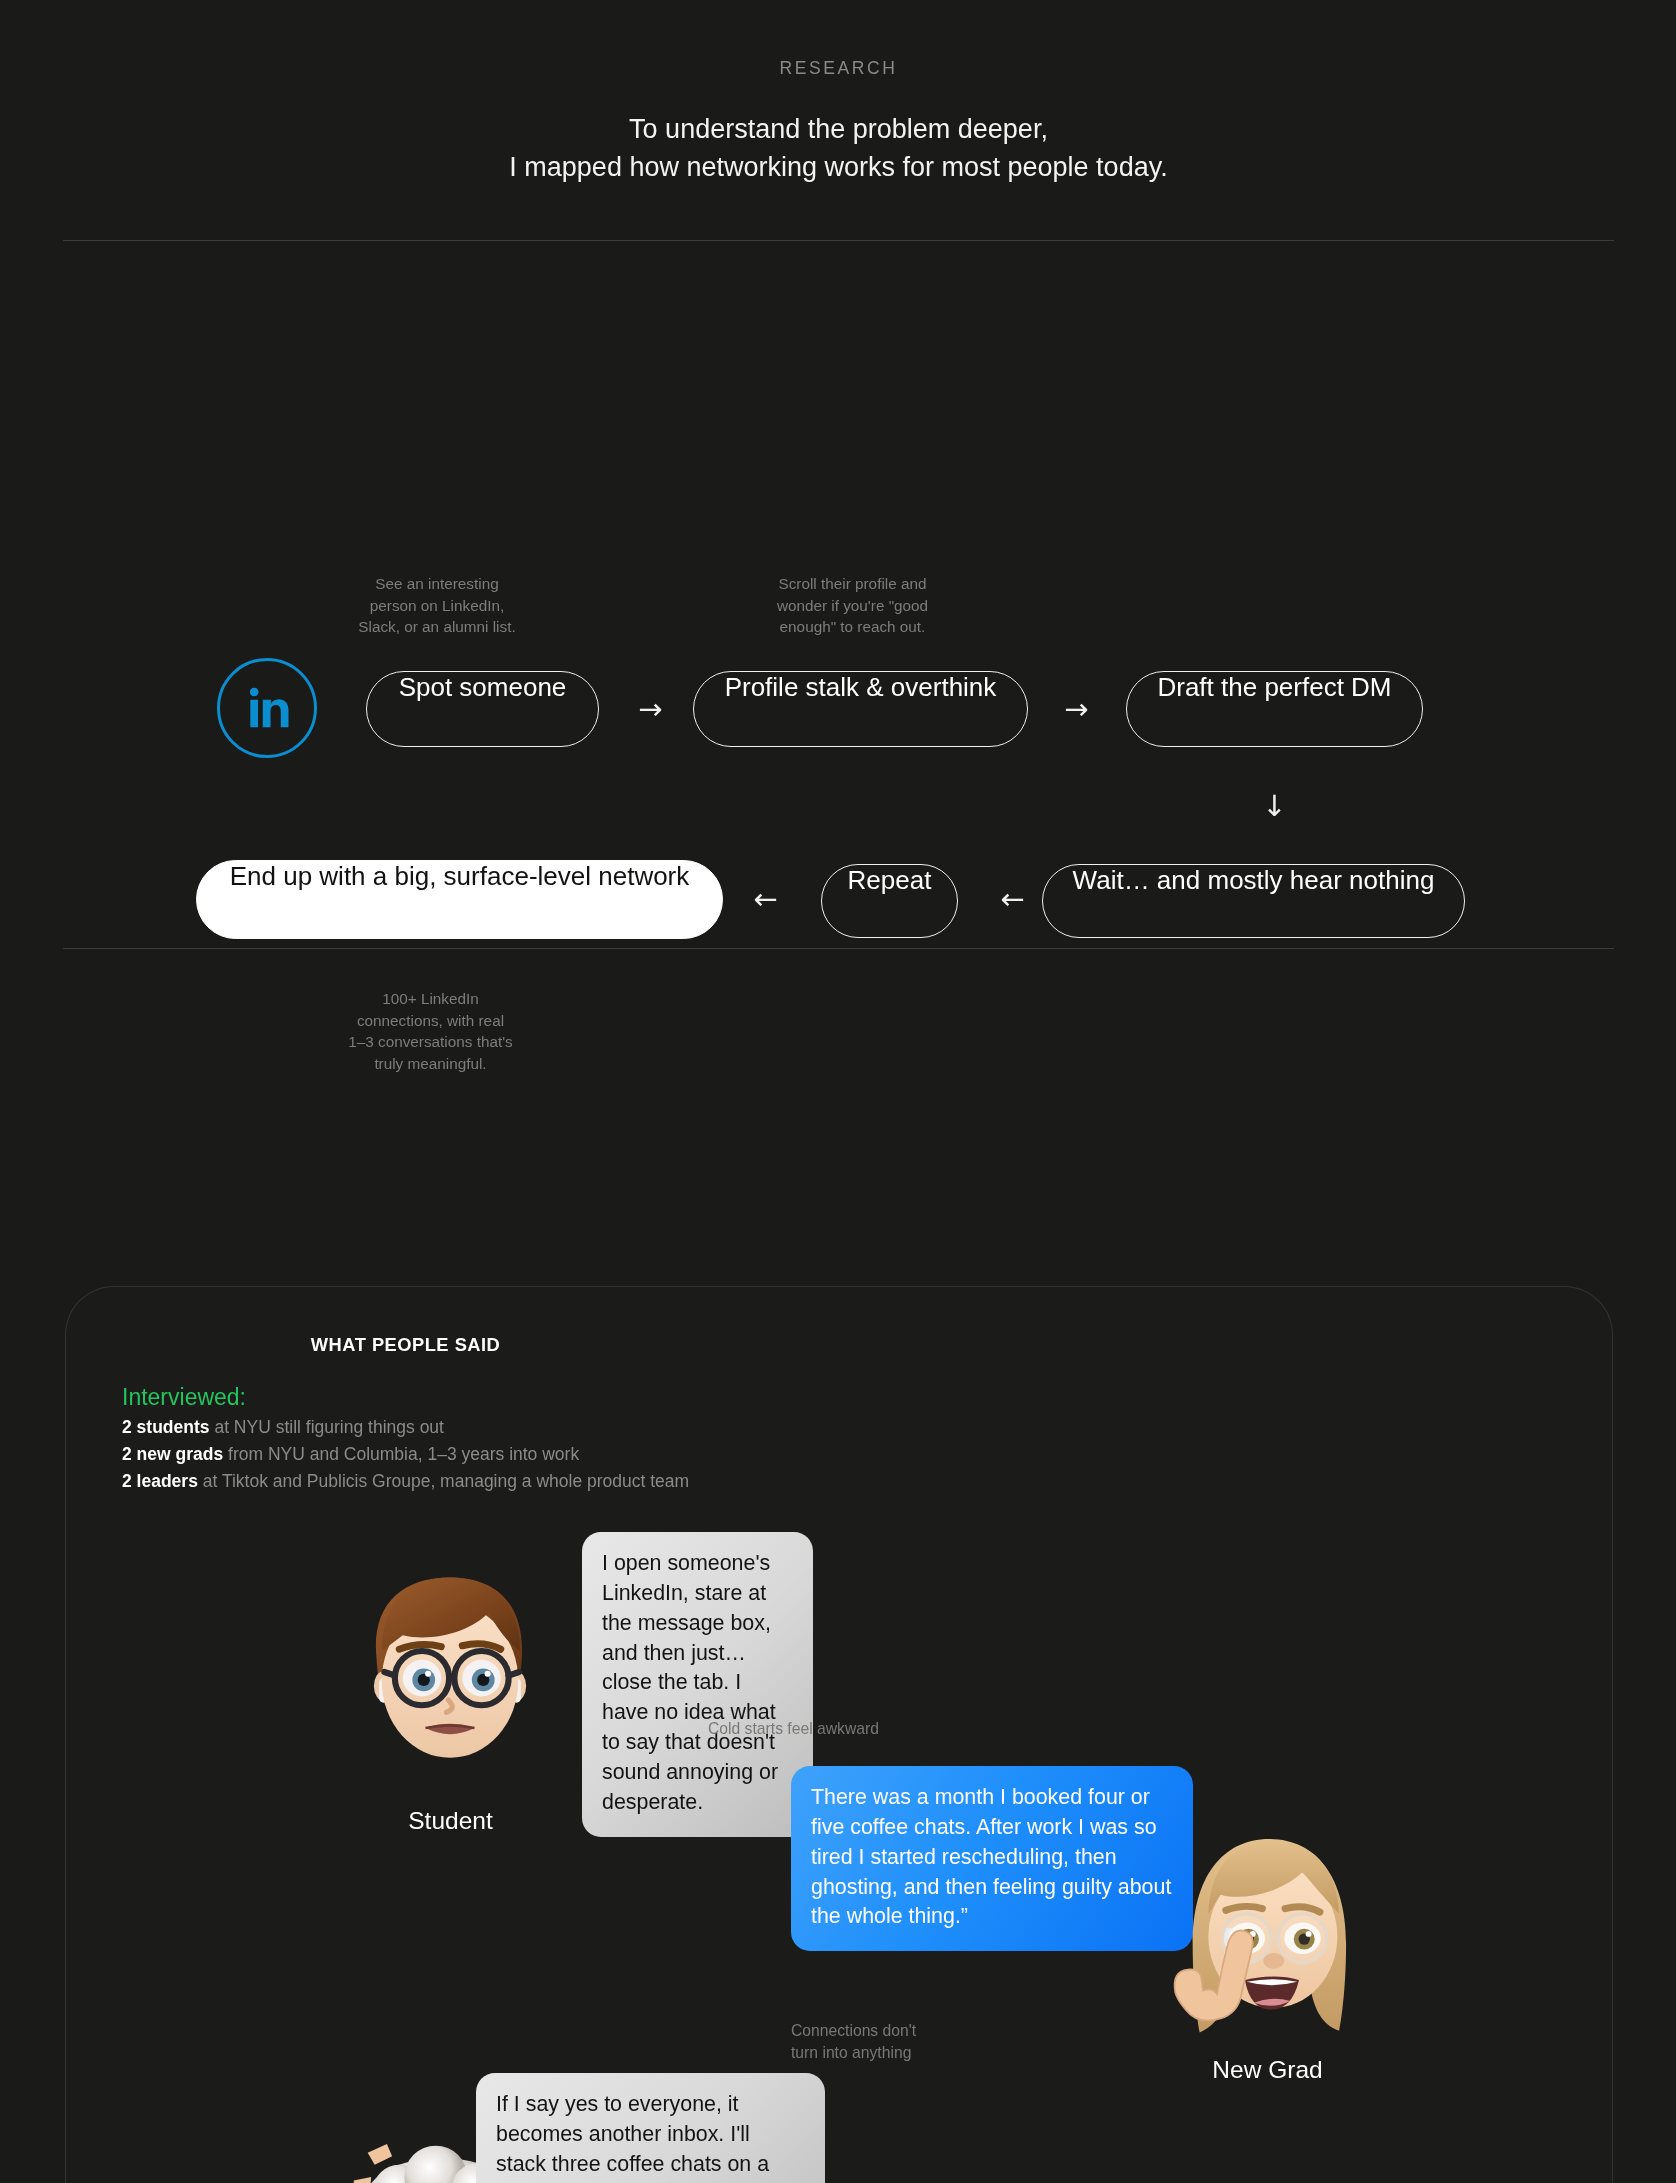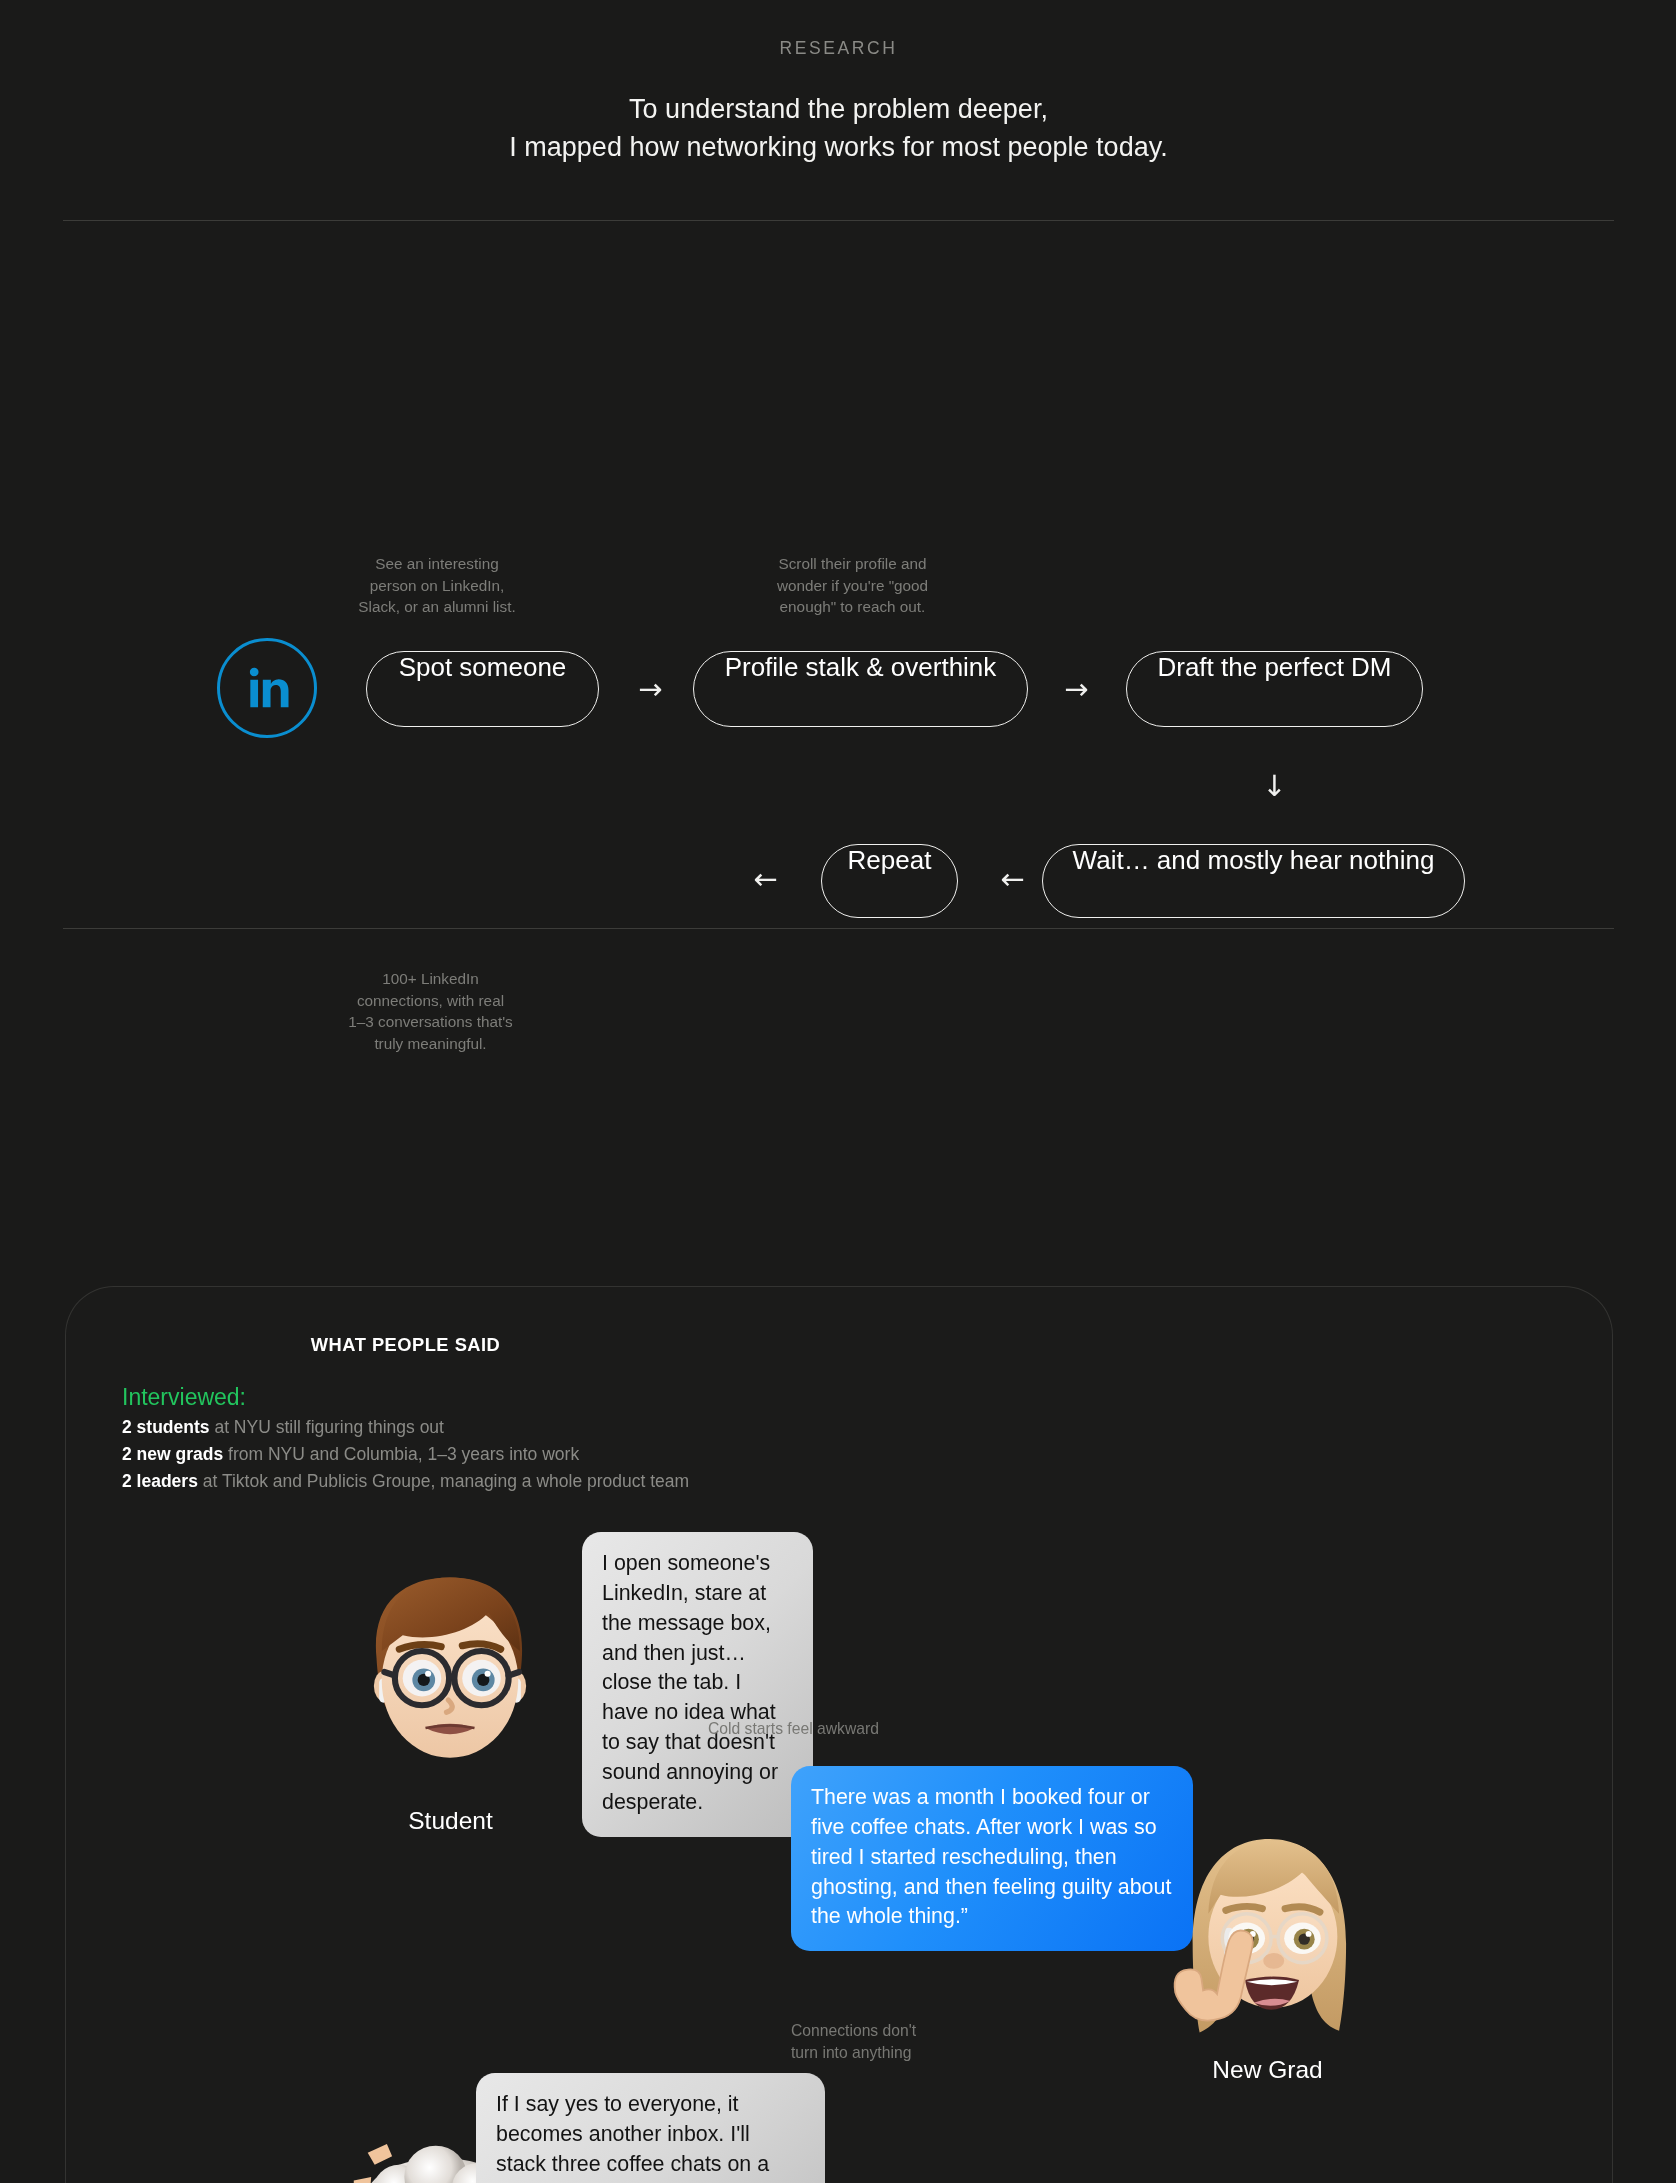--- a/index.html
+++ b/index.html
@@ -7,21 +7,21 @@
     width: 1677px;
     background: #1a1a19;
     font-family: "Liberation Sans", sans-serif;
     -webkit-font-smoothing: antialiased;
   }
   body { width: 1677px; min-height: 2525px; position: relative; overflow: hidden; }
 
   .page { width: 1677px; position: relative; }
 
   
-  .hdr { padding-top: 38px; text-align: center; }
+  .hdr { padding-top: 58px; text-align: center; }
   .eyebrow {
     font-size: 17.5px; letter-spacing: 2.6px; color: #8a8a86; font-weight: 400;
     text-transform: uppercase;
   }
   .headline {
     margin-top: 31px; font-size: 27px; line-height: 1.42; color: #f3f3f1;
     font-weight: 400;
   }
 
   .rule {
@@ -168,20 +168,23 @@
     </div>
 
     <div class="arrow" style="left:1060px; top:453px; width:33px; height:31px;">→</div>
 
     <div class="pill" style="left:1126px; top:430px; width:297px; height:76px;">
       <span>Draft the perfect DM</span>
     </div>
 
     <div class="arrow" style="left:1258px; top:546px; width:33px; height:39px;">↓</div>
 
+    <div class="pill filled" style="left:196px; top:619px; width:527px; height:79px;">
+      <span>End up with a big, surface-level network</span>
+    </div>
 
     <div class="arrow" style="left:749px; top:643px; width:33px; height:31px;">←</div>
 
     <div class="pill" style="left:821px; top:623px; width:137px; height:74px;">
       <span>Repeat</span>
     </div>
 
     <div class="arrow" style="left:996px; top:643px; width:33px; height:31px;">←</div>
 
     <div class="pill" style="left:1042px; top:623px; width:423px; height:74px;">

